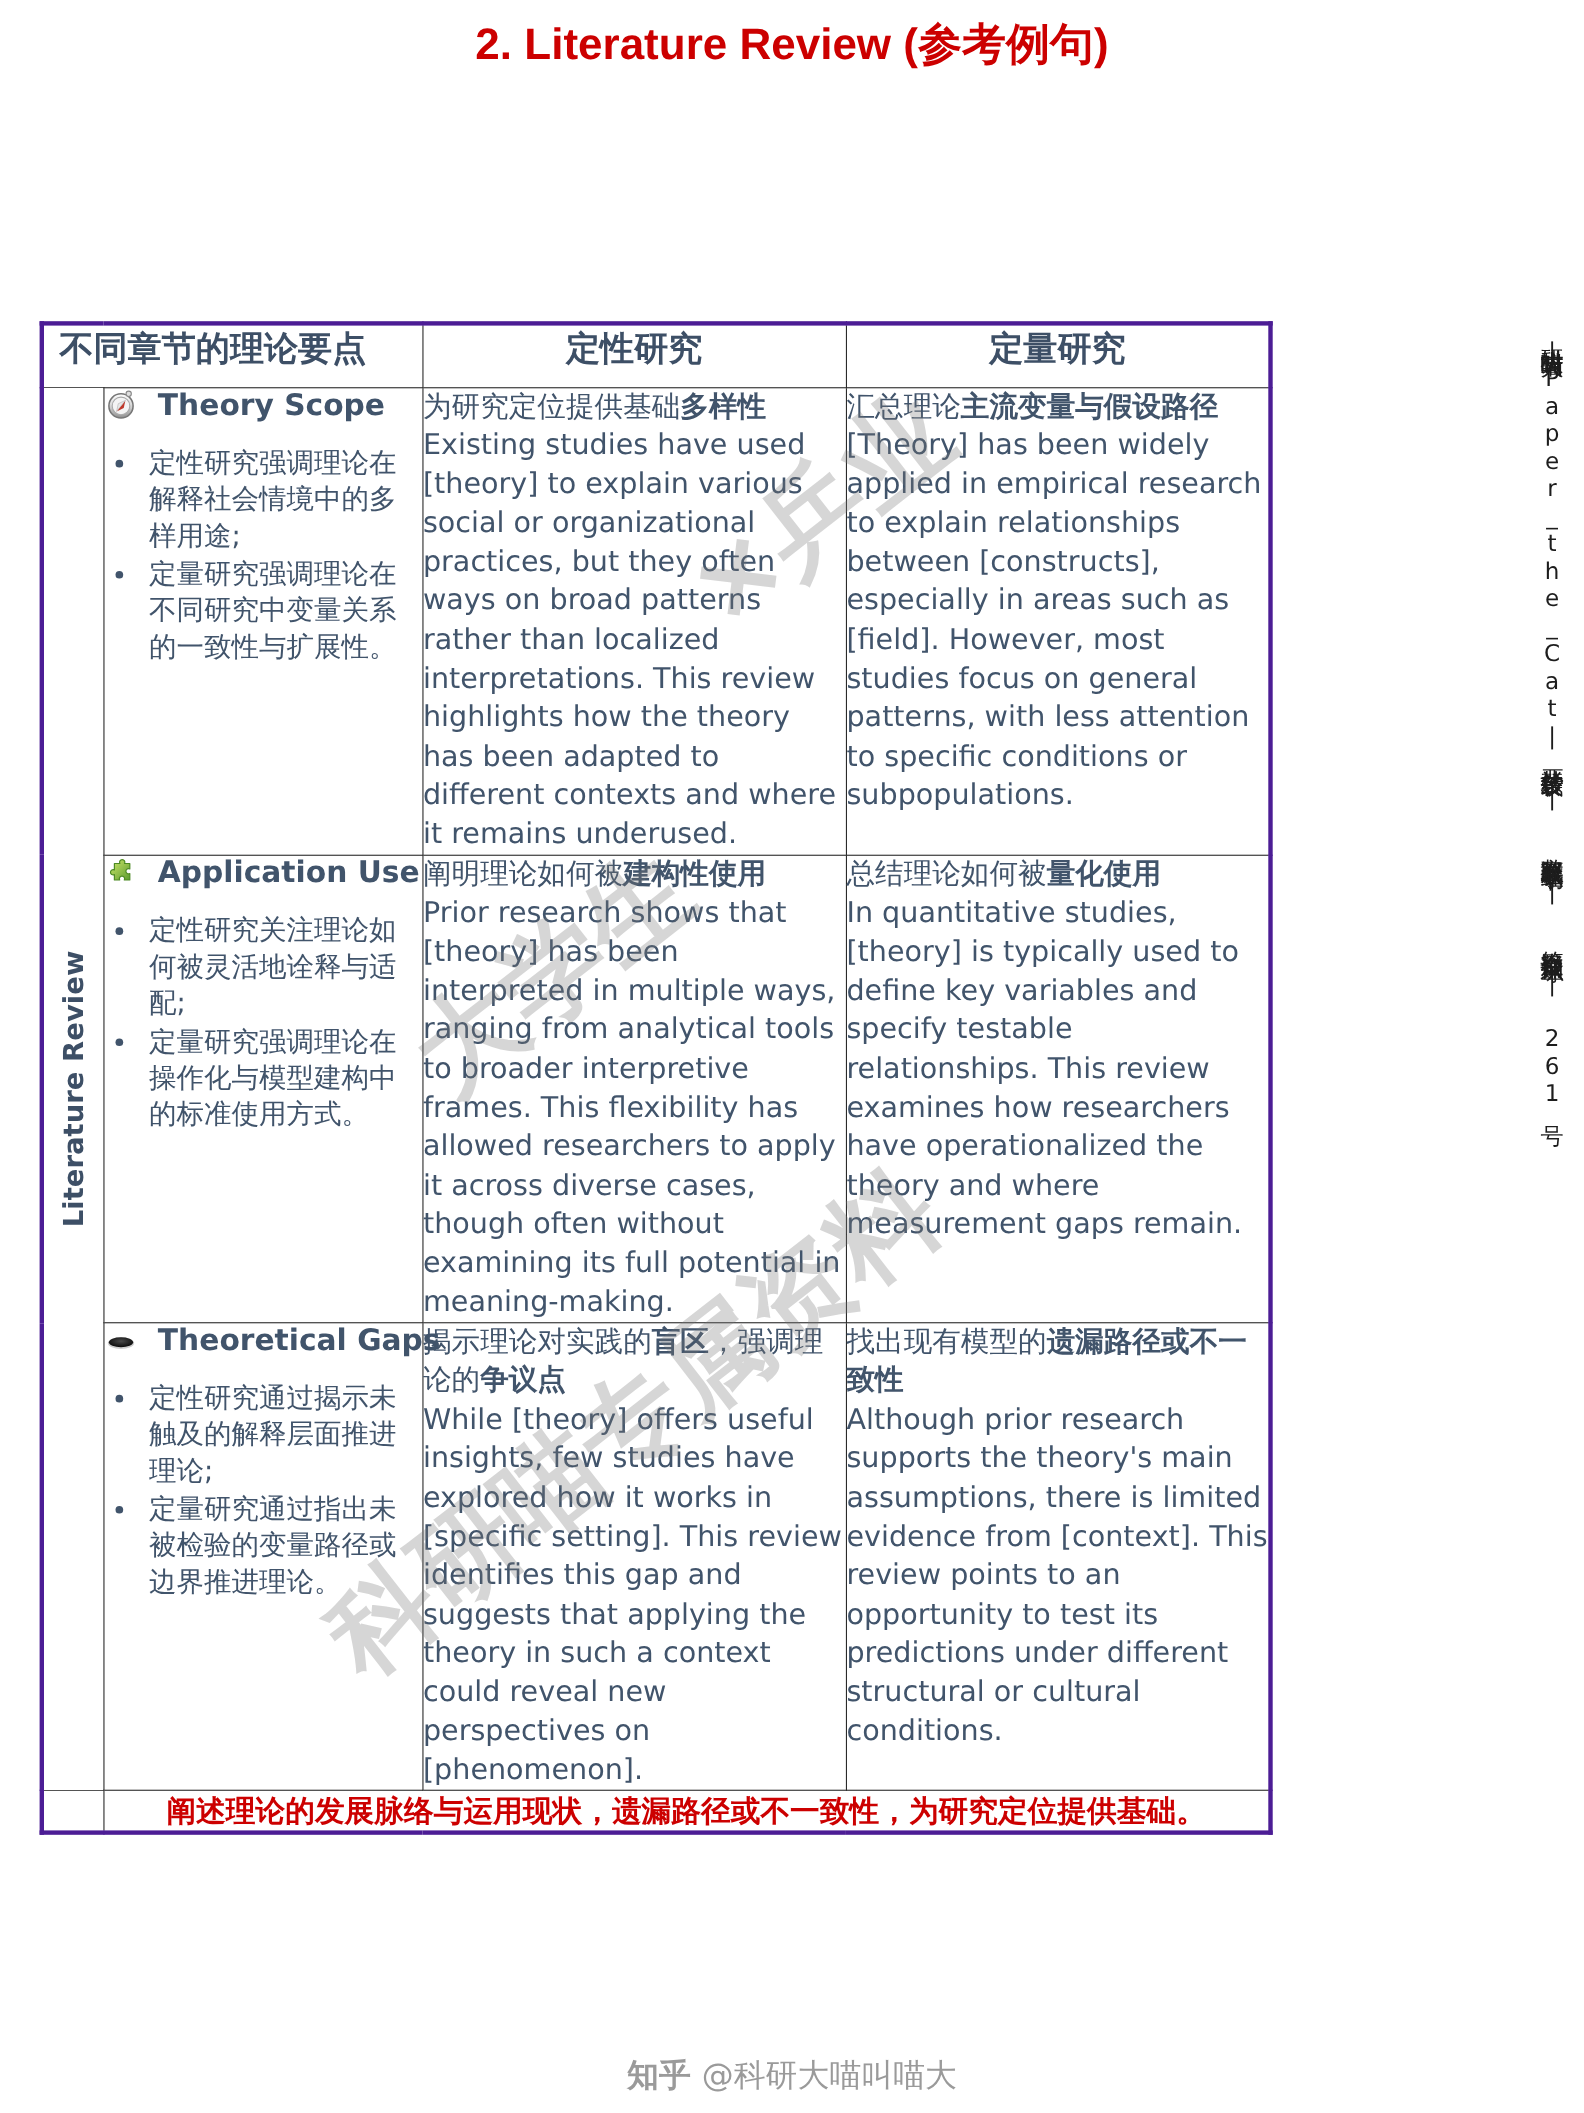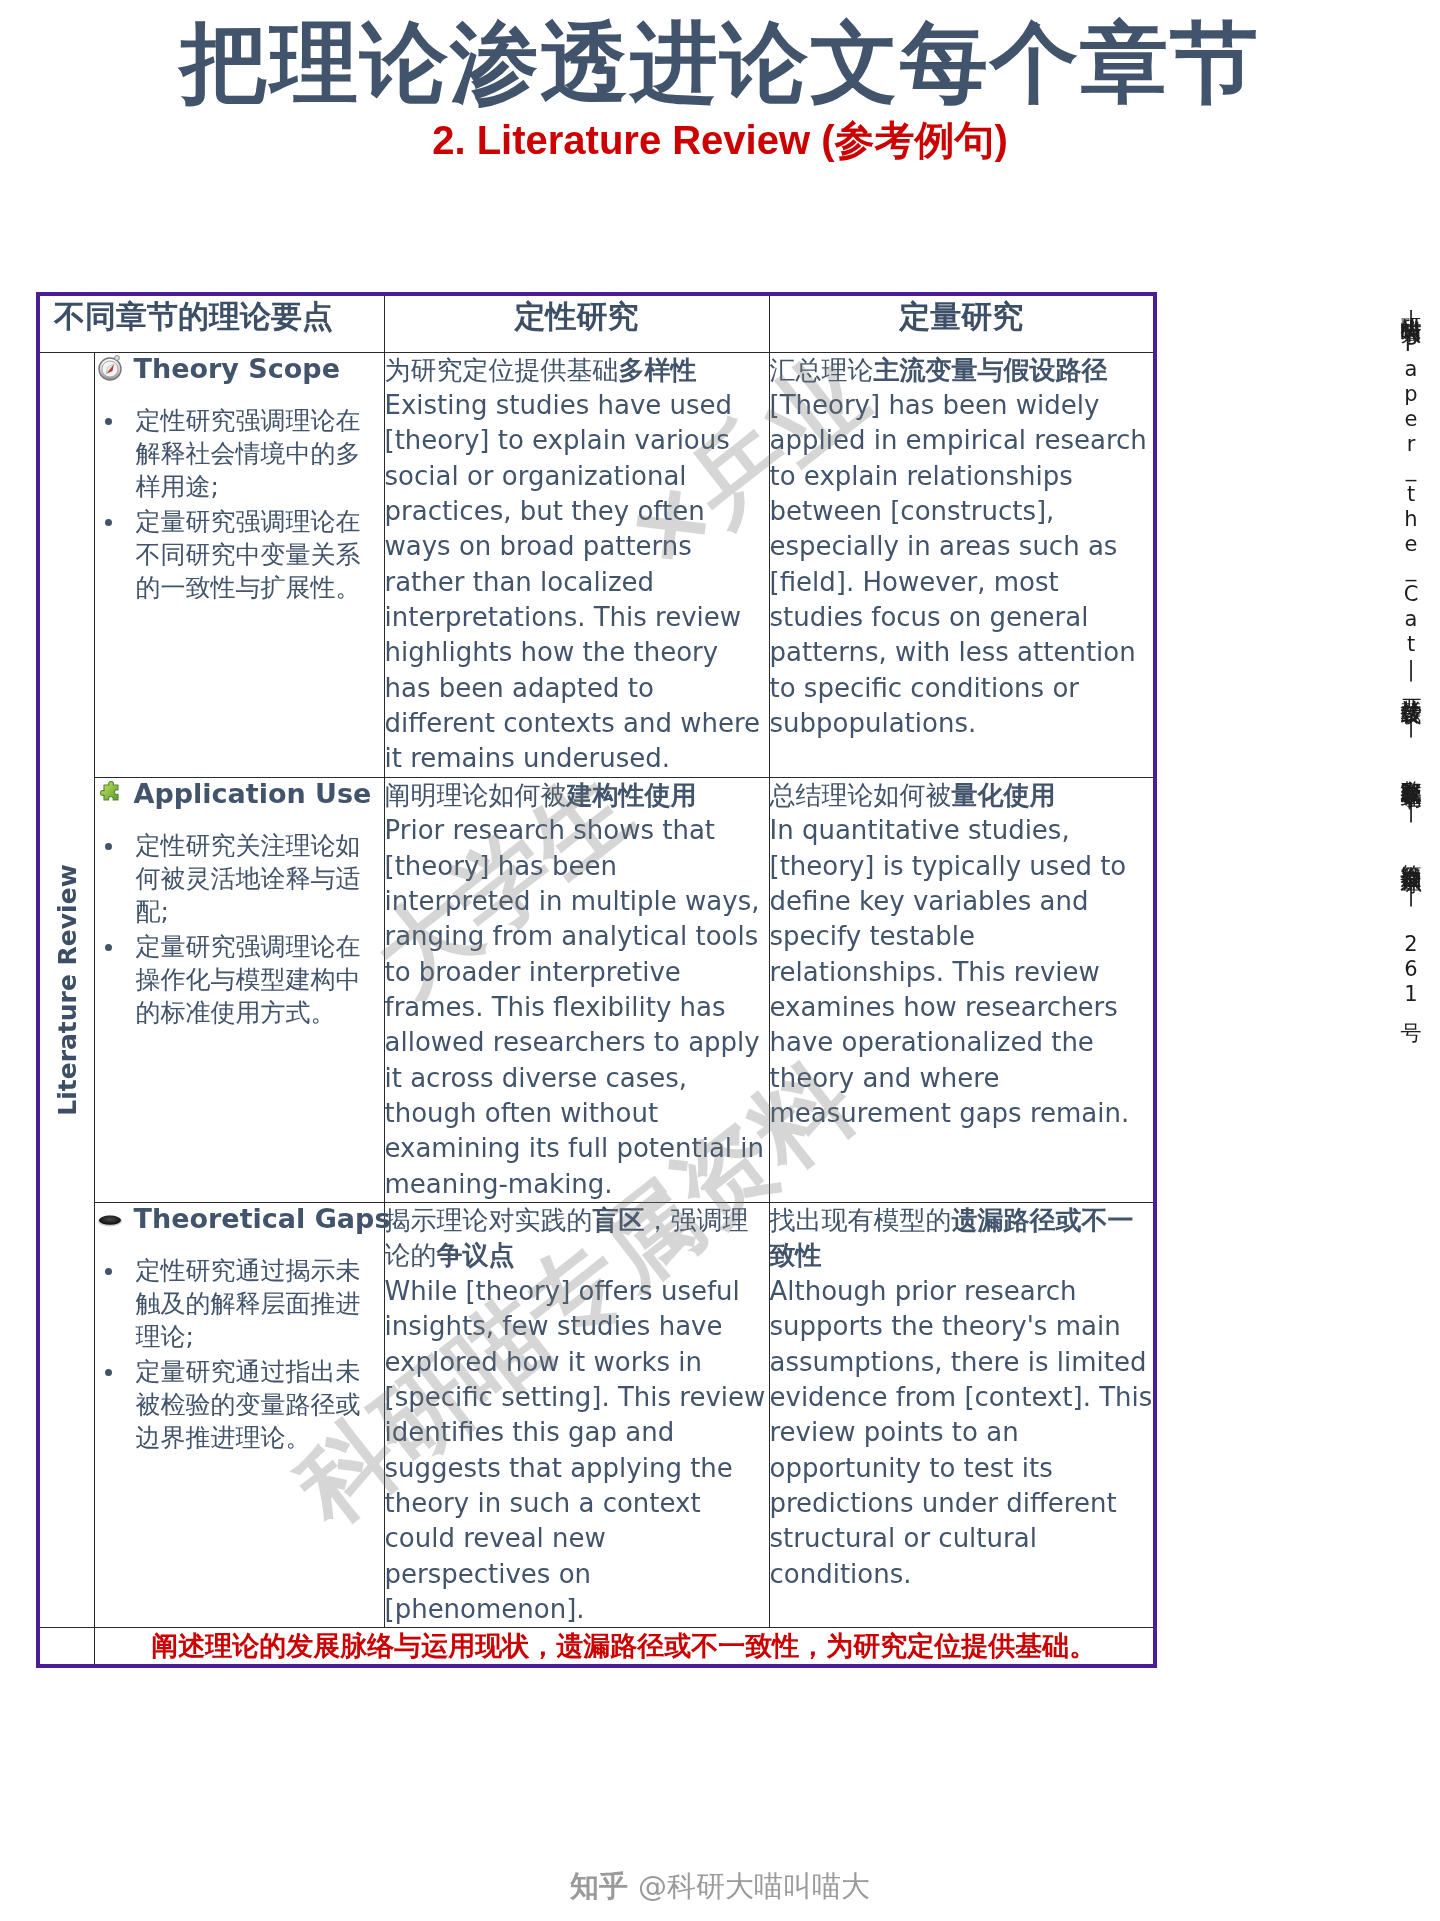--- a/index.html
+++ b/index.html
@@ -90,21 +90,21 @@
     font-weight: 700;
     color: #3d4f66;
     font-family: "DejaVu Sans", "Liberation Sans", sans-serif;
   }
 
   
   .point-cell { padding: 10px 10px 14px 12px; }
   .point-head {
     display: flex;
     align-items: center;
-    gap: 9px;
+    gap: 19px;
     margin-bottom: 20px;
   }
   .point-head-text {
     font-size: 27px;
     font-weight: 700;
     color: #41546b;
     font-family: "DejaVu Sans", "Liberation Sans", sans-serif;
     white-space: nowrap;
   }
   .bullets { list-style: none; margin: 0; padding: 0; }
@@ -206,21 +206,20 @@
     align-items: center;
     justify-content: center;
     gap: 10px;
   }
   #attribution .zh-logo { font-weight: 700; color: #9a9a9a; }
 </style>
 </head>
 <body>
 
 <div id="header">
-  <div id="main-title">把理论渗透进论文每个章节</div>
   <div id="sub-title">2. Literature Review (参考例句)</div>
 </div>
 
 <div id="matrix-wrap">
   <table class="matrix">
     <colgroup>
       <col class="col-spine">
         <col class="col-point">
         <col class="col-qual">
         <col class="col-quant">

